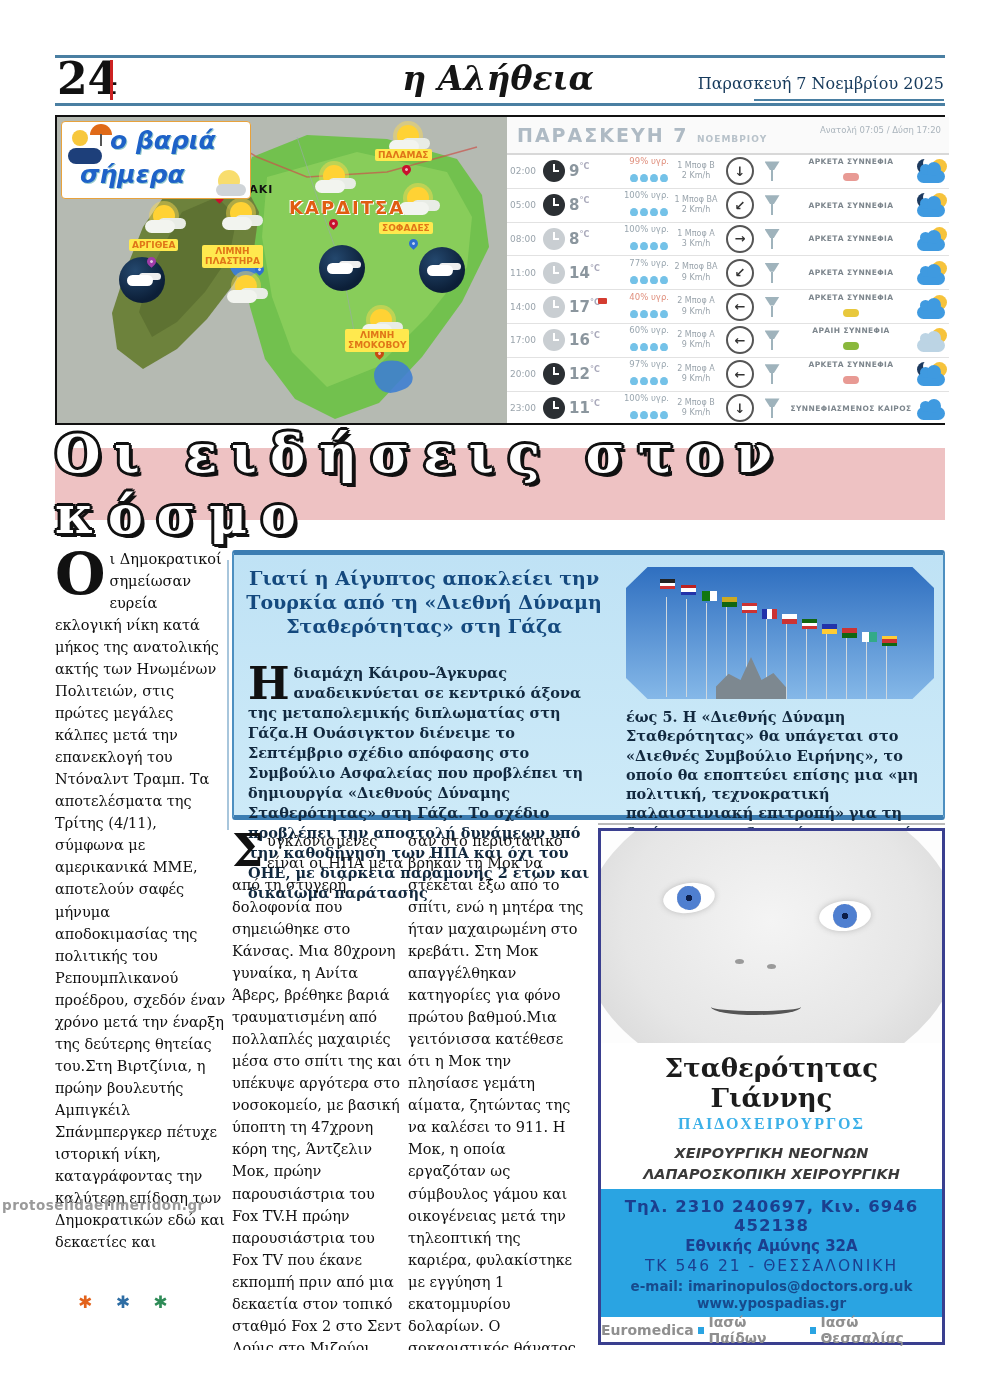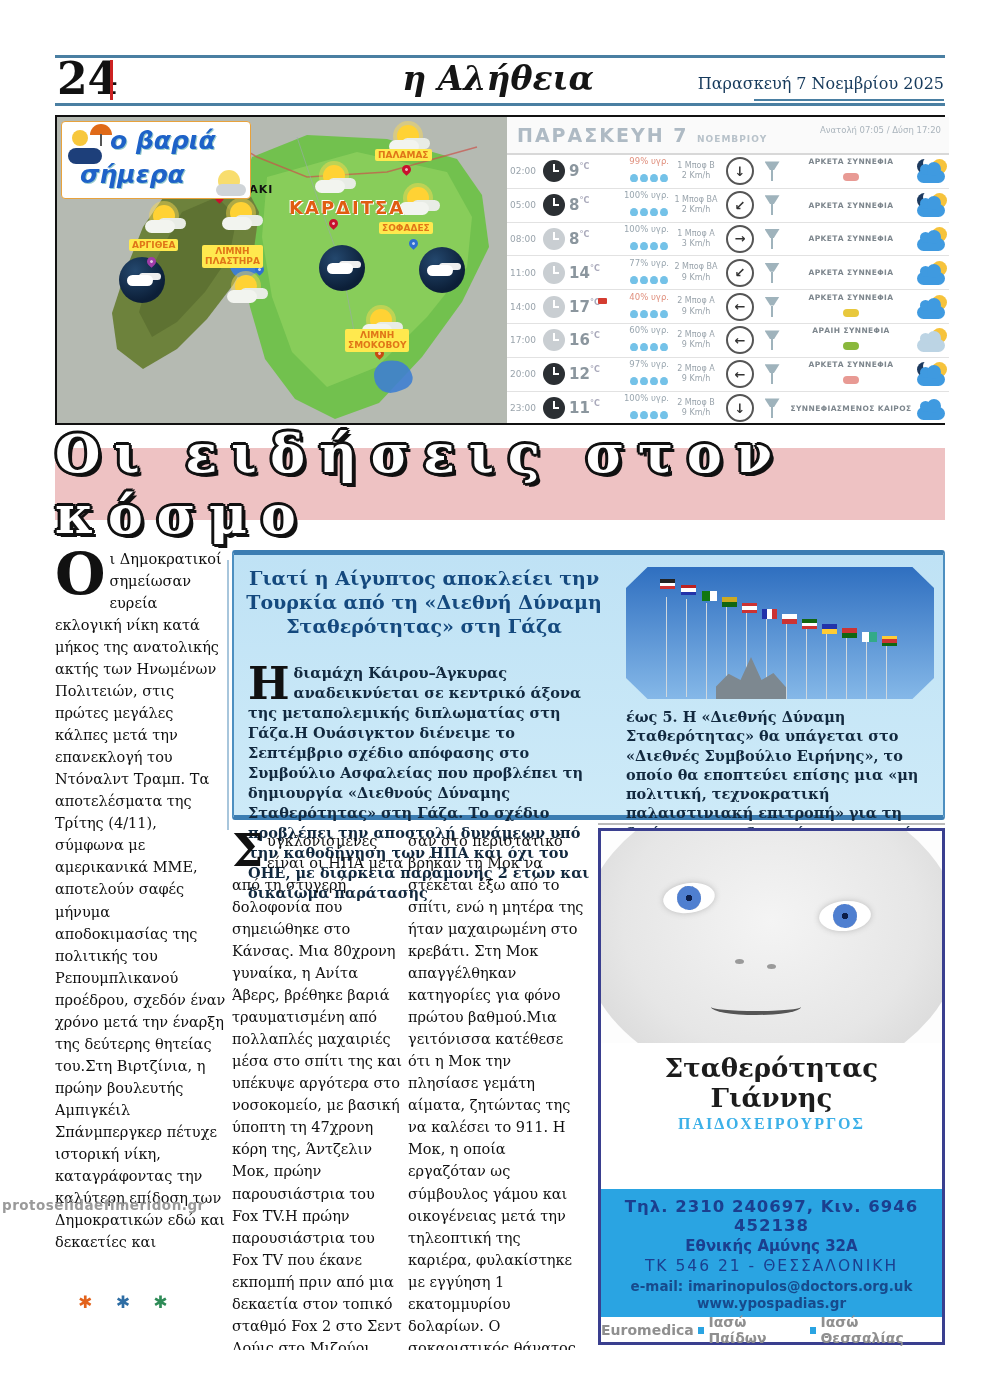--- a/index.html
+++ b/index.html
@@ -553,20 +553,26 @@
         </div>
       <div class="eye" style="left:218px;top:70px;transform:rotate(-5deg)" data-interactable="false">
           <div class="iris"></div>
         </div>
       <div class="nosedot" style="left:134px;top:128px" data-interactable="false"></div>
       <div class="nosedot" style="left:166px;top:133px" data-interactable="false"></div>
       <div class="mouth" data-interactable="false"></div>
     </div>
     <p class="adname" data-interactable="false">Σταθερότητας Γιάννης</p>
     <p class="adspec" data-interactable="false">ΠΑΙΔΟΧΕΙΡΟΥΡΓΟΣ</p>
+    <p class="adserv" data-interactable="false">
+      <span data-interactable="false">ΧΕΙΡΟΥΡΓΙΚΗ ΝΕΟΓΝΩΝ</span><br>
+      <span data-interactable="false">ΛΑΠΑΡΟΣΚΟΠΙΚΗ ΧΕΙΡΟΥΡΓΙΚΗ</span><br>
+      <span data-interactable="false">ΠΑΙΔΟΟΥΡΟΛΟΓΙΑ</span><br>
+      <span data-interactable="false">ΧΕΙΡΟΥΡΓΙΚΗ ΥΠΟΣΠΑΔΙΑ</span>
+    </p>
     <div class="adcontact" data-interactable="false">
       <div class="tel" data-interactable="false">Τηλ. 2310 240697, Κιν. 6946 452138</div>
       <div class="addr" data-interactable="false">Εθνικής Αμύνης 32Α</div>
       <div class="city" data-interactable="false">ΤΚ 546 21 - ΘΕΣΣΑΛΟΝΙΚΗ</div>
       <div class="mail" data-interactable="true">e-mail: imarinopulos@doctors.org.uk</div>
       <div class="web" data-interactable="true">www.ypospadias.gr</div>
     </div>
     <div class="adclinics" data-interactable="false">
       <span data-interactable="false">Euromedica</span>
         <span class="sq" data-interactable="false"></span>

